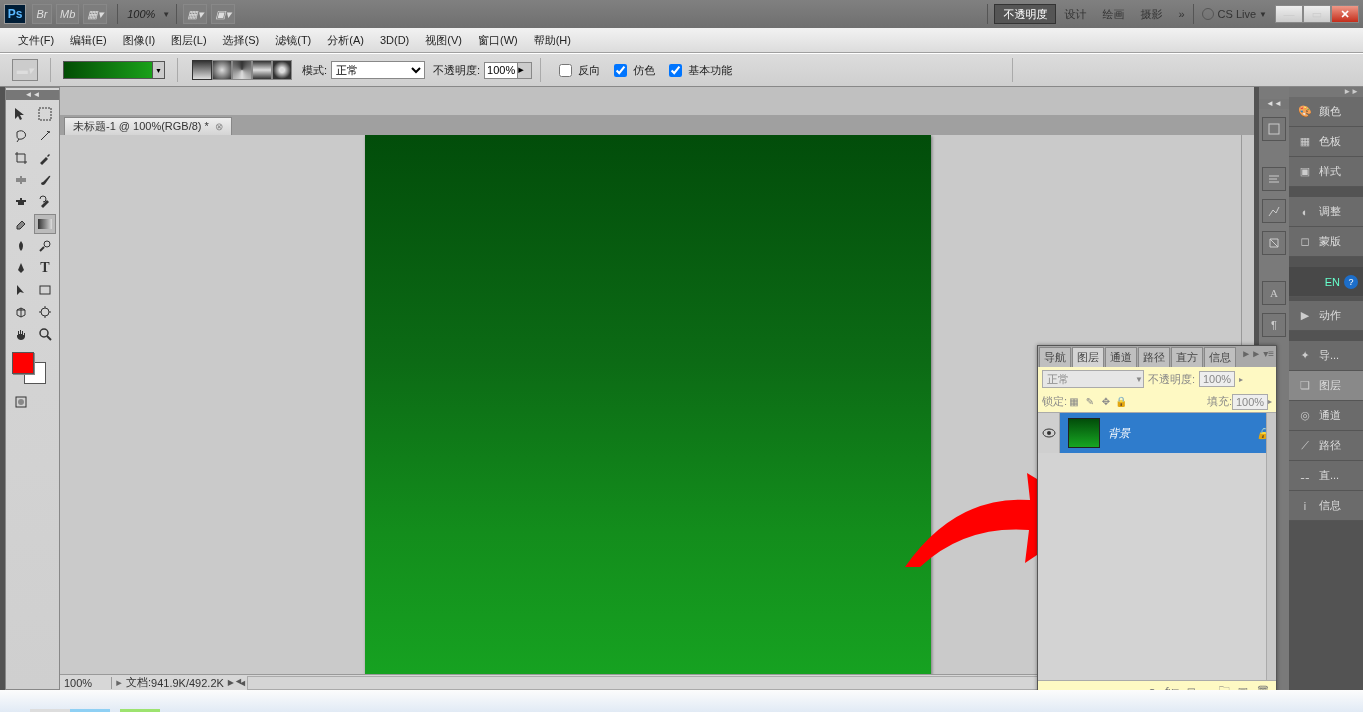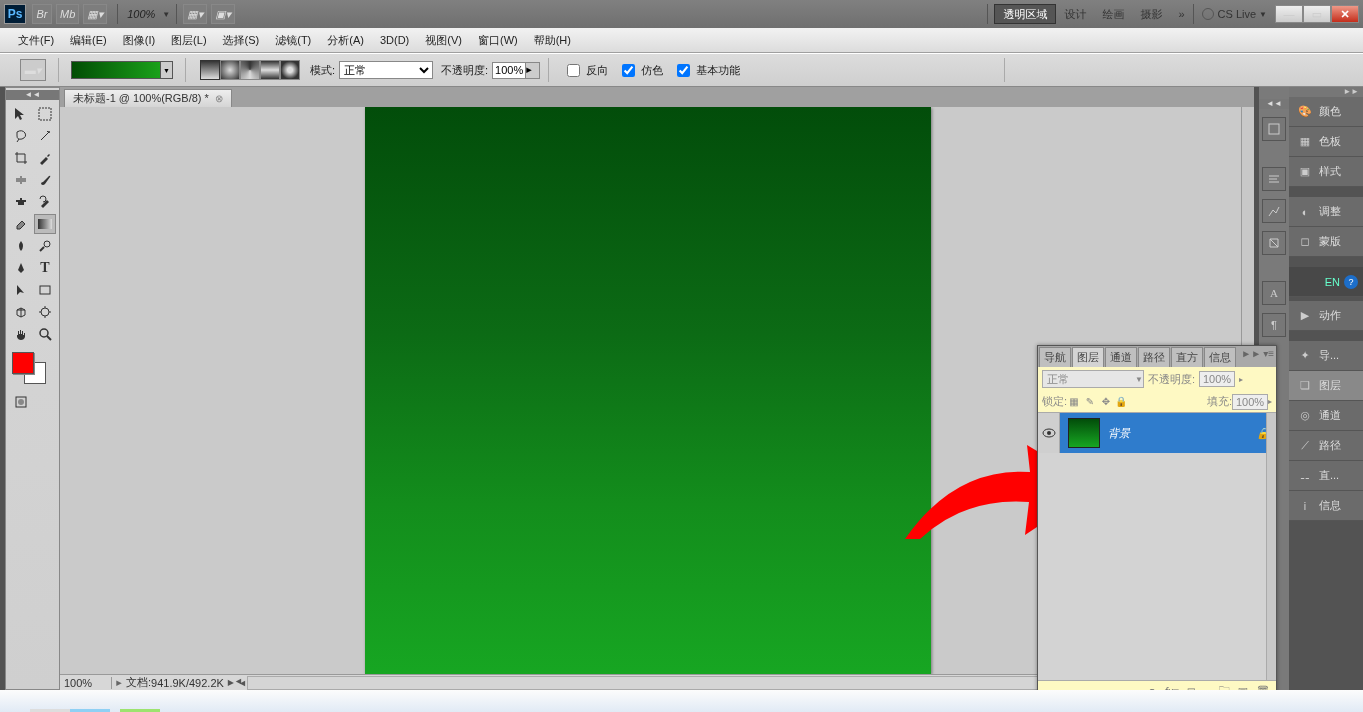--- a/index.html
+++ b/index.html
@@ -15,21 +15,21 @@
 .tb-text { color:#333; padding:0 8px; }
 .win-ctrl { display:flex; gap:0; }
 .win-btn { width:28px; height:18px; border:1px solid #888; background:linear-gradient(#eee,#ccc); display:flex; align-items:center; justify-content:center; }
 .win-close { background:linear-gradient(#e98,#c42d1b); color:#fff; font-weight:bold; }
 
 
 .menu-bar { height:25px; background:linear-gradient(#f2f2f2,#dcdcdc); border-bottom:1px solid #9f9f9f; display:flex; align-items:center; padding-left:10px; }
 .menu-item { padding:3px 8px; color:#222; }
 
 
-.options-bar { height:34px; background:linear-gradient(#dcdcdc,#cfcfcf); border-top:1px solid #fff; border-bottom:1px solid #888; display:flex; align-items:center; padding:0 20px; }
+.options-bar { height:34px; background:linear-gradient(#dcdcdc,#cfcfcf); border-top:1px solid #fff; border-bottom:1px solid #888; display:flex; align-items:center; padding:0 12px; }
 .opt-sep { width:1px; height:24px; background:#aaa; margin:0 8px; }
 .grad-preview { width:90px; height:18px; background:linear-gradient(to right,#024d04,#1aa11a); border:1px solid #555; }
 .grad-preview-wrap { display:flex; align-items:center; margin:0 4px; }
 .grad-drop { width:12px; height:18px; border:1px solid #555; border-left:none; display:flex; align-items:center; justify-content:center; background:#ccc; }
 .grad-type { display:flex; gap:0; margin-left:6px; }
 .grad-type-btn { width:20px; height:20px; border:1px solid #888; background:#ccc; }
 .grad-type-btn.active { border:1px solid #333; background:#eee; }
 .opt-label { color:#222; margin:0 4px; }
 .opt-select { height:18px; width:94px; background:#fff; border:1px solid #888; }
 .opt-input { width:34px; height:17px; background:#fff; border:1px solid #888; text-align:center; }
@@ -44,21 +44,21 @@
 .tool-grid { display:grid; grid-template-columns:1fr 1fr; gap:2px; padding:4px 4px; }
 .tool-btn { width:22px; height:20px; border:1px solid transparent; display:flex; align-items:center; justify-content:center; color:#333; }
 .tool-btn.active { background:#bbb; border:1px solid #888; }
 .color-swatches { padding:6px 6px; position:relative; height:40px; }
 .fg-color { position:absolute; top:4px; left:6px; width:22px; height:22px; background:#ff0000; border:1px solid #555; box-shadow:1px 1px 0 #888; z-index:2; }
 .bg-color { position:absolute; top:14px; left:18px; width:22px; height:22px; background:#fff; border:1px solid #555; }
 .tool-bottom { padding:4px 4px; }
 .tool-bottom .tool-btn { width:22px; height:20px; }
 
 .doc-area { flex:1; display:flex; flex-direction:column; background:#c0c0c0; }
-.doc-tabs { height:20px; background:#a0a0a0; display:flex; align-items:flex-end; }
+.doc-tabs { height:20px; background:#a0a0a0; display:flex; align-items:flex-end;margin-top:28px; }
 .doc-tab { height:18px; background:linear-gradient(#eee,#d5d5d5); border:1px solid #888; border-bottom:none; padding:0 8px; display:flex; align-items:center; color:#333; margin-left:4px; }
 .doc-tab .close-x { margin-left:6px; color:#888; font-size:10px; }
 .canvas-wrap { flex:1; position:relative; overflow:hidden; background:#cacaca; }
 .canvas-img { position:absolute; top:0; left:305px; width:566px; height:567px; background:linear-gradient(to bottom,#024d0a,#0c6b15 40%,#138d1c 70%,#17a622); box-shadow:1px 1px 3px rgba(0,0,0,0.4); }
 .arrow-annot { position:absolute; top:320px; left:835px; pointer-events:none; }
 .arrow-annot svg { width:205px; height:115px; }
 
 .doc-bottom { height:16px; background:#d7d7d7; border-top:1px solid #999; display:flex; align-items:center; color:#333; }
 .zoom-box { width:52px; border-right:1px solid #999; padding:0 4px; }
 .bottom-scroll { flex:1; height:14px; background:#d5d5d5; border:1px solid #aaa; position:relative; }
@@ -123,21 +123,21 @@
   <div class="tb-btn">Mb</div>
   <div class="tb-btn">▦▾</div>
   <div class="tb-sep"></div>
   <div class="tb-btn" style="background:transparent;border:none;color:#222">100%</div>
   <span style="color:#333;font-size:8px">▼</span>
   <div class="tb-sep"></div>
   <div class="tb-btn">▦▾</div>
   <div class="tb-btn">▣▾</div>
   <div class="tb-spacer"></div>
   <div style="width:1px;height:20px;background:#555"></div>
-  <div class="tb-tab-basic">透明区域</div>
+  <div class="tb-tab-basic">不透明度</div>
   <div class="tb-text">设计</div>
   <div class="tb-text">绘画</div>
   <div class="tb-text">摄影</div>
   <div class="tb-text">»</div>
   <div style="width:1px;height:20px;background:#555"></div>
   <div style="display:flex;align-items:center;padding:0 8px;color:#333">
     <span style="width:12px;height:12px;border:1px solid #555;border-radius:50%;margin-right:4px"></span>
     <span>CS Live</span>
     <span style="font-size:8px;margin-left:3px">▼</span>
   </div>

